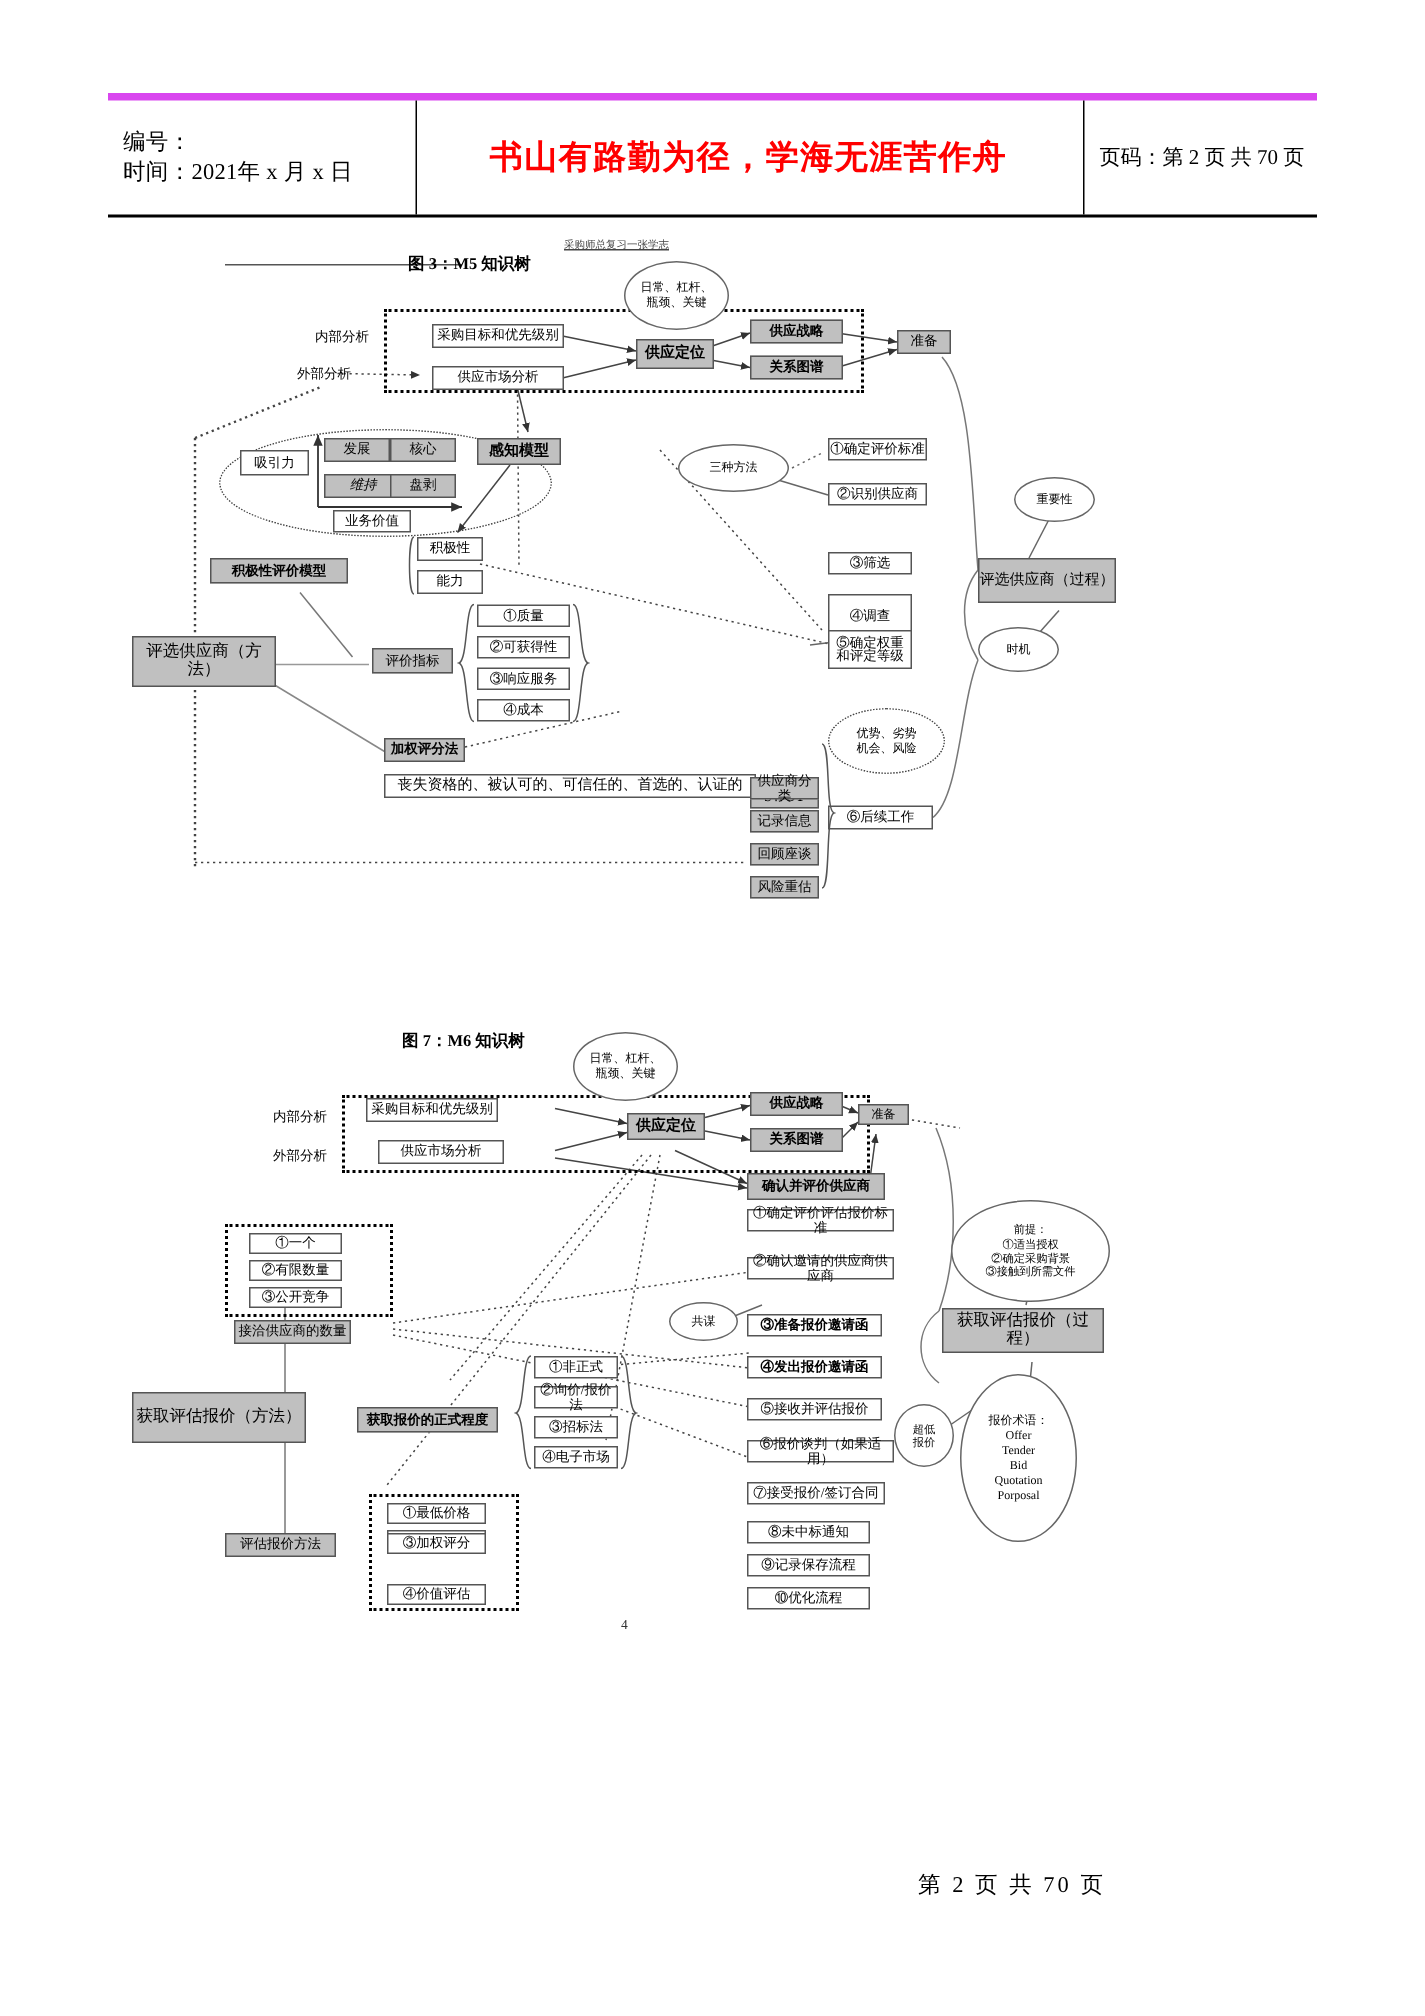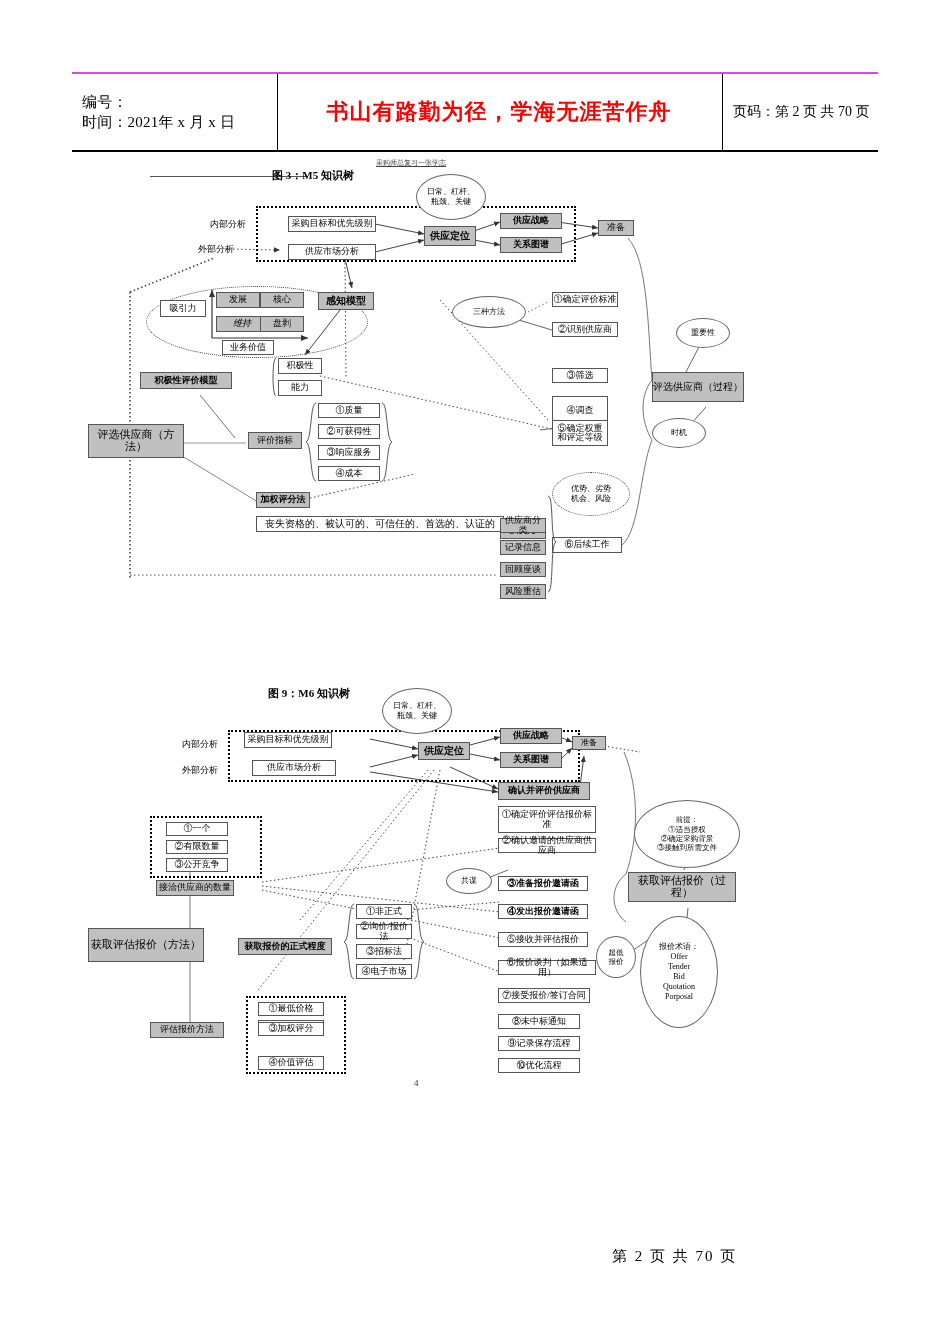--- a/index.html
+++ b/index.html
@@ -4,22 +4,22 @@
 <style>
   html,body{margin:0;padding:0;}
   body{
     width:950px;height:1344px;background:#ffffff;
     font-family:"Liberation Serif","DejaVu Serif",serif;
     color:#000;position:relative;overflow:hidden;
   }
   .page{position:absolute;left:0;top:0;width:950px;height:1344px;}
 
   
-  .hdr{position:absolute;left:72px;top:72px;width:806px;height:76px;
-       border-top:2px solid #d946ef;border-bottom:2px solid #000;}
+  .hdr{position:absolute;left:72px;top:62px;width:806px;height:76px;
+       border-top:5px solid #d946ef;border-bottom:2px solid #000;}
   .hdr-cell{position:absolute;top:0;height:76px;display:flex;flex-direction:column;
             justify-content:center;}
   .hdr-l{left:0;width:205px;padding-left:10px;box-sizing:border-box;}
   .hdr-div{position:absolute;top:0;height:76px;width:0;border-left:1.5px solid #000;}
   .hdr-c{left:207px;width:440px;align-items:center;justify-content:center;}
   .hdr-r{left:653px;width:153px;padding-left:8px;box-sizing:border-box;}
   .hdr-l div{font-size:15px;line-height:20px;letter-spacing:.2px;}
   .hdr-c div{color:#ff0000;font-weight:bold;font-size:22px;letter-spacing:1px;
              font-family:"Liberation Serif","DejaVu Serif",serif;}
   .hdr-r div{font-size:14px;white-space:nowrap;}
@@ -213,21 +213,21 @@
          line-height:1.25;white-space:pre-line;background:#fff;">优势、劣势
 机会、风险</div>
 
     <div class="node gray" style="left:652px;top:372px;width:92px;height:30px;font-size:10px;">评选供应商（过程）</div>
     <div class="ell" style="left:676px;top:318px;width:52px;height:28px;">重要性</div>
     <div class="ell" style="left:652px;top:418px;width:52px;height:28px;">时机</div>
   </div>
 
   <div class="dg" id="d4" style="left:0;top:660px;width:950px;height:450px;">
 
-    <div class="ttl" style="left:268px;top:26px;">图 9：M6 知识树</div>
+    <div class="ttl" style="left:268px;top:26px;">图 7：M6 知识树</div>
 
     <svg class="lay" width="950" height="460">
       <defs>
         <marker id="ar4" markerWidth="7" markerHeight="7" refX="6" refY="2.6" orient="auto">
           <path d="M0,0 L6,2.6 L0,5.2 z" fill="#333"></path>
         </marker>
       </defs>
       <g stroke="#444" fill="none" stroke-width="1">
         <path d="M370,79 L418,89" marker-end="url(#ar4)"></path>
         <path d="M370,107 L418,95" marker-end="url(#ar4)"></path>
@@ -310,21 +310,21 @@
         <path d="M414,244 C420,244 418,280 424,282 C418,284 420,319 414,319"></path>
       </g>
     </svg>
 
     <div class="dashbox" style="left:246px;top:336px;width:100px;height:78px;"></div>
     <div class="node" style="left:258px;top:342px;width:66px;height:14px;">①最低价格</div>
     <div class="node b" style="left:258px;top:360px;width:66px;height:14px;">②TCO</div>
     <div class="node" style="left:258px;top:362px;width:66px;height:14px;">③加权评分</div>
     <div class="node" style="left:258px;top:396px;width:66px;height:14px;">④价值评估</div>
 
-    <div class="node" style="left:498px;top:146px;width:98px;height:27px;">①确定评价评估报价标准</div>
+    <div class="node" style="left:498px;top:146px;width:98px;height:15px;">①确定评价评估报价标准</div>
     <div class="node" style="left:498px;top:178px;width:98px;height:15px;">②确认邀请的供应商供应商</div>
     <div class="node b" style="left:498px;top:216px;width:90px;height:15px;">③准备报价邀请函</div>
     <div class="node b" style="left:498px;top:244px;width:90px;height:15px;">④发出报价邀请函</div>
     <div class="node" style="left:498px;top:272px;width:90px;height:15px;">⑤接收并评估报价</div>
     <div class="node" style="left:498px;top:300px;width:98px;height:15px;">⑥报价谈判（如果适用）</div>
     <div class="node" style="left:498px;top:328px;width:92px;height:15px;">⑦接受报价/签订合同</div>
     <div class="node" style="left:498px;top:354px;width:82px;height:15px;">⑧未中标通知</div>
     <div class="node" style="left:498px;top:376px;width:82px;height:15px;">⑨记录保存流程</div>
     <div class="node" style="left:498px;top:398px;width:82px;height:15px;">⑩优化流程</div>
 

